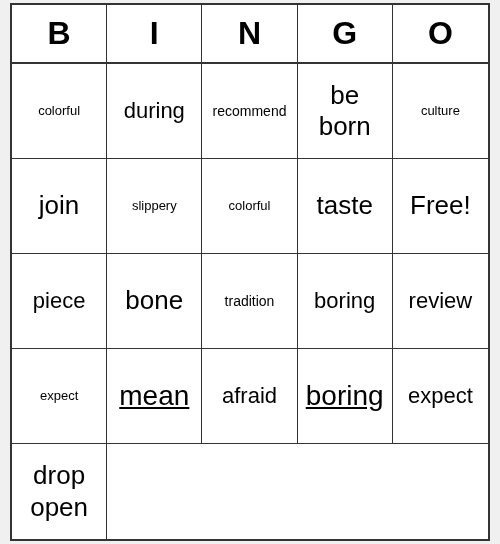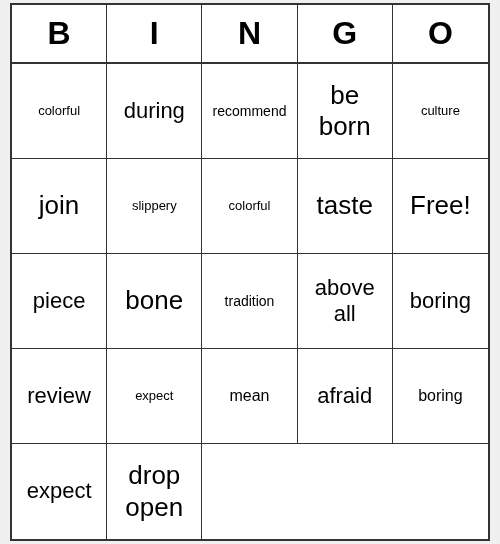--- a/index.html
+++ b/index.html
@@ -68,21 +68,22 @@
 
     .cell-text {
       line-height: 1.2;
     }
 
     .size-xl {
       font-size: 26px;
     }
 
     .size-lg {
-      font-size: 16px;
+      font-size: 28px;
+      text-decoration: underline;
     }
 
     .size-md {
       font-size: 22px;
     }
 
     .size-sm {
       font-size: 13px;
     }
 
@@ -135,23 +136,20 @@
       <div class="bingo-cell">
         <span class="cell-text size-md">piece</span>
       </div>
       <div class="bingo-cell">
         <span class="cell-text size-xl">bone</span>
       </div>
       <div class="bingo-cell">
         <span class="cell-text size-xs">tradition</span>
       </div>
       <div class="bingo-cell">
-        <span class="cell-text size-md">above all</span>
-      </div>
-      <div class="bingo-cell">
         <span class="cell-text size-md">boring</span>
       </div>
       <div class="bingo-cell">
         <span class="cell-text size-md">review</span>
       </div>
       <div class="bingo-cell">
         <span class="cell-text size-sm">expect</span>
       </div>
       <div class="bingo-cell">
         <span class="cell-text size-lg">mean</span>

